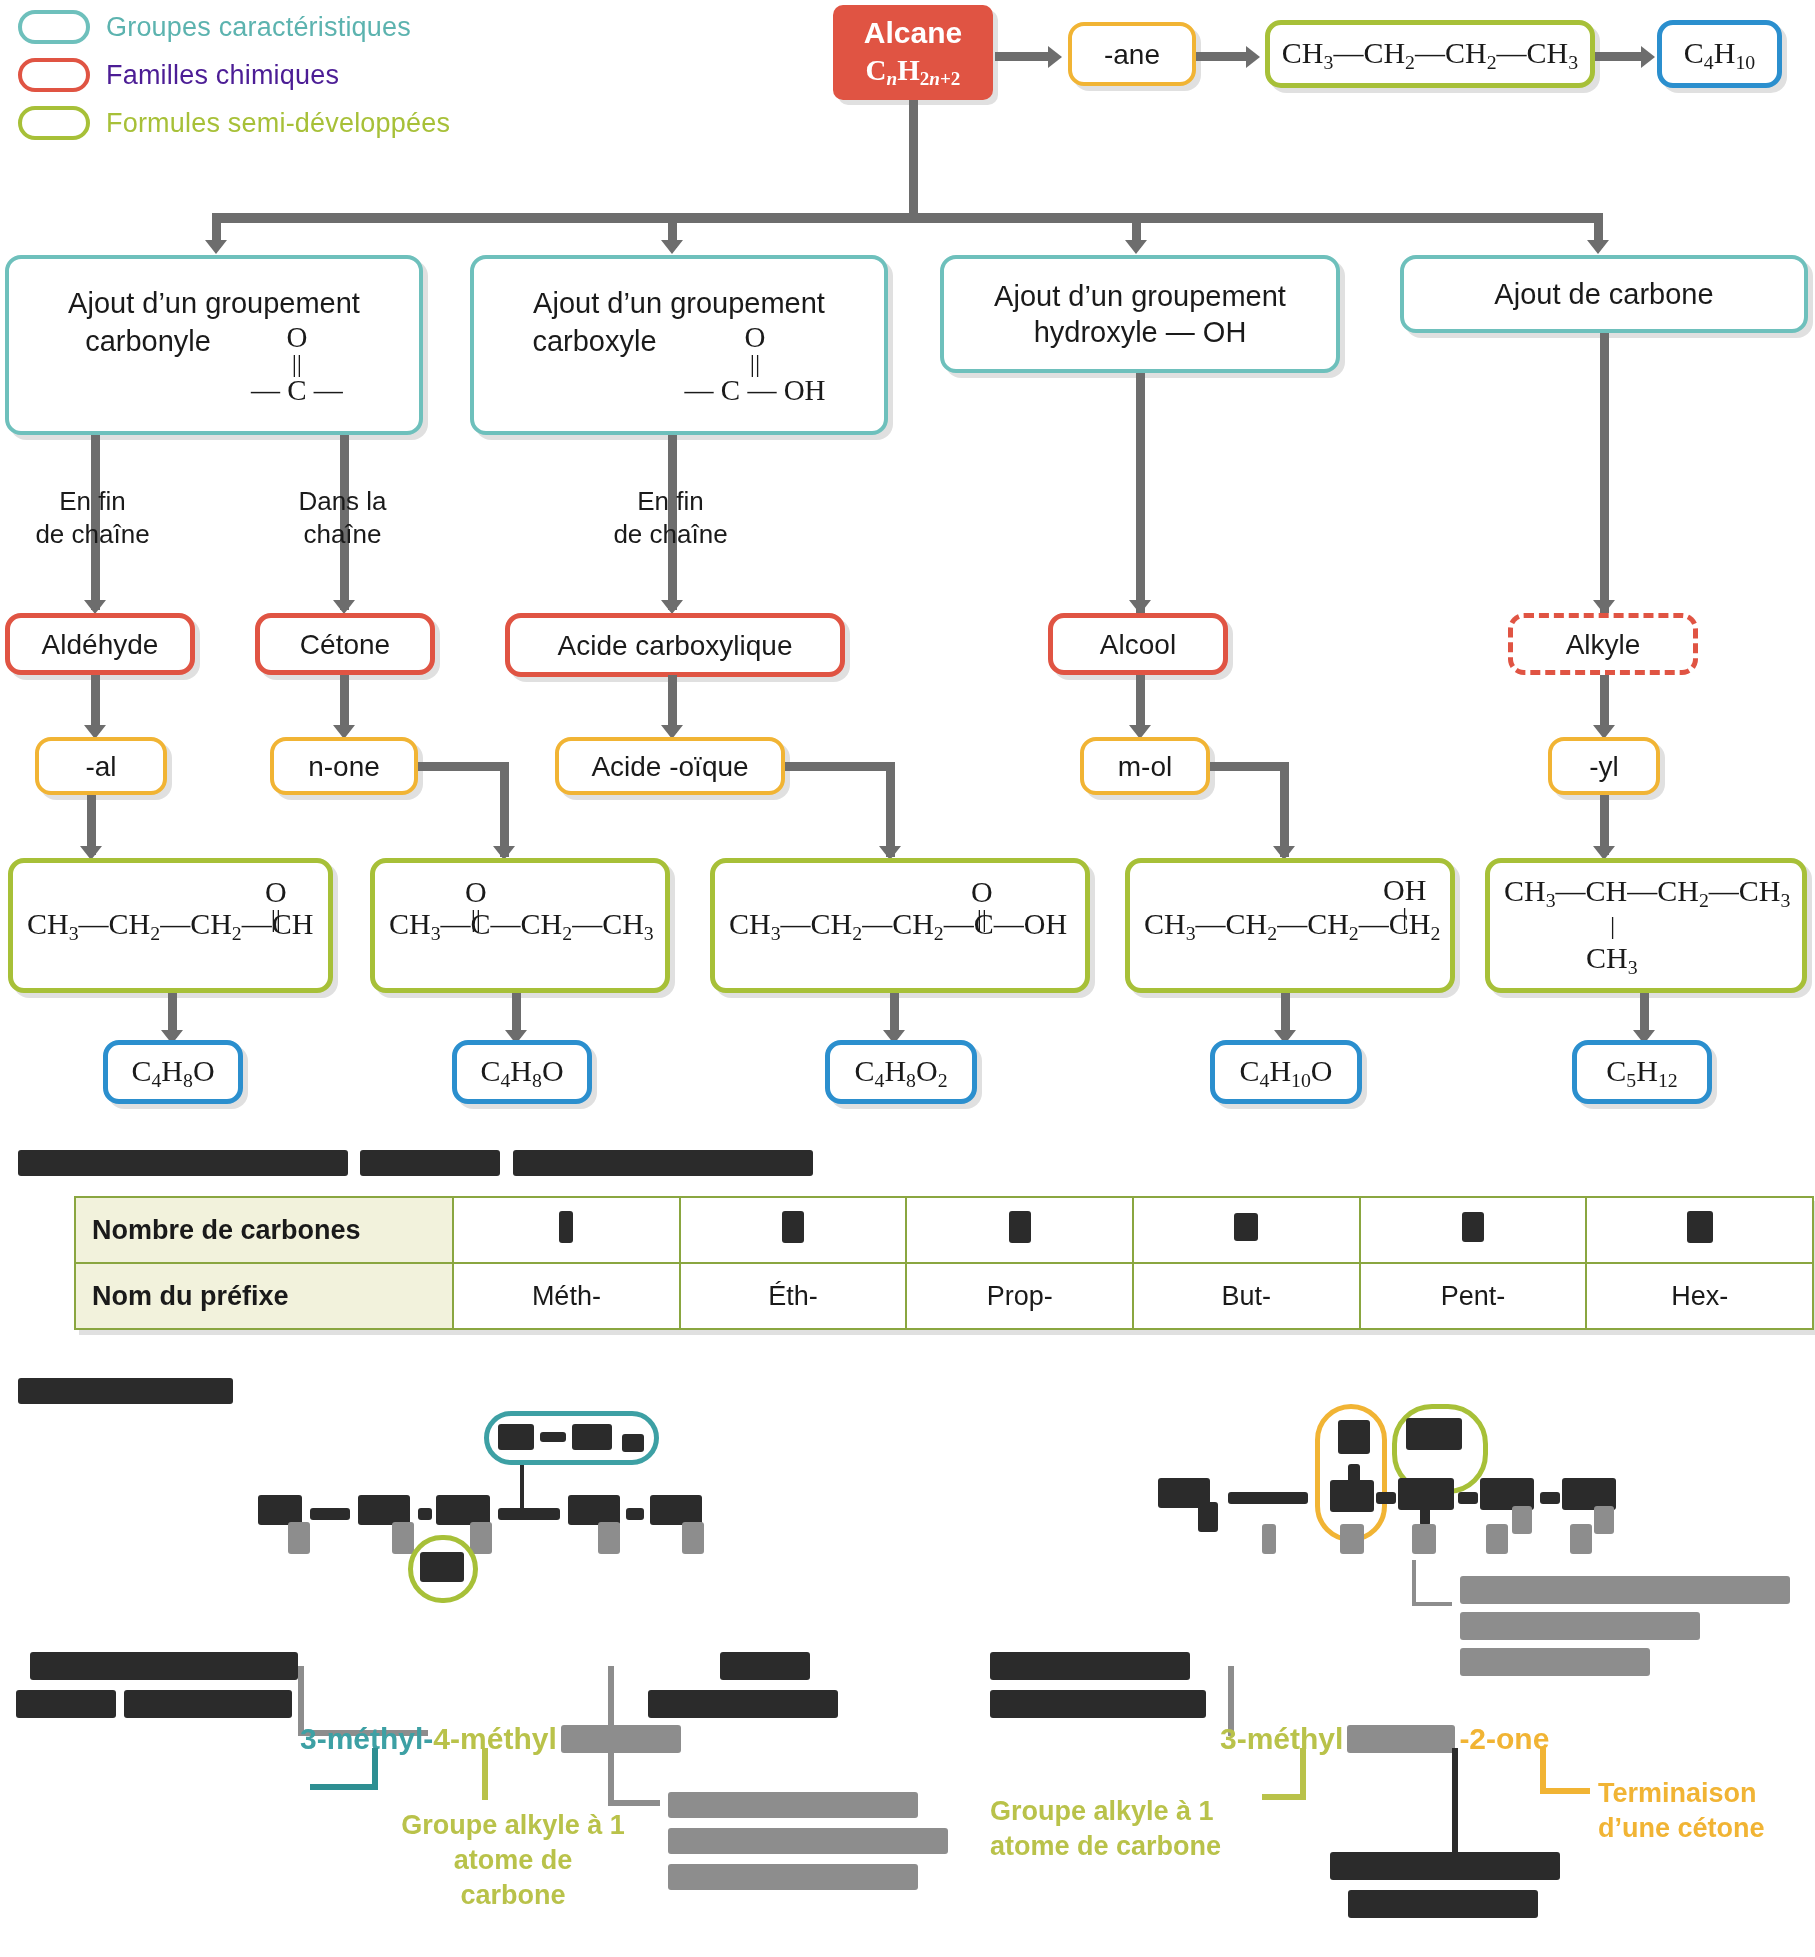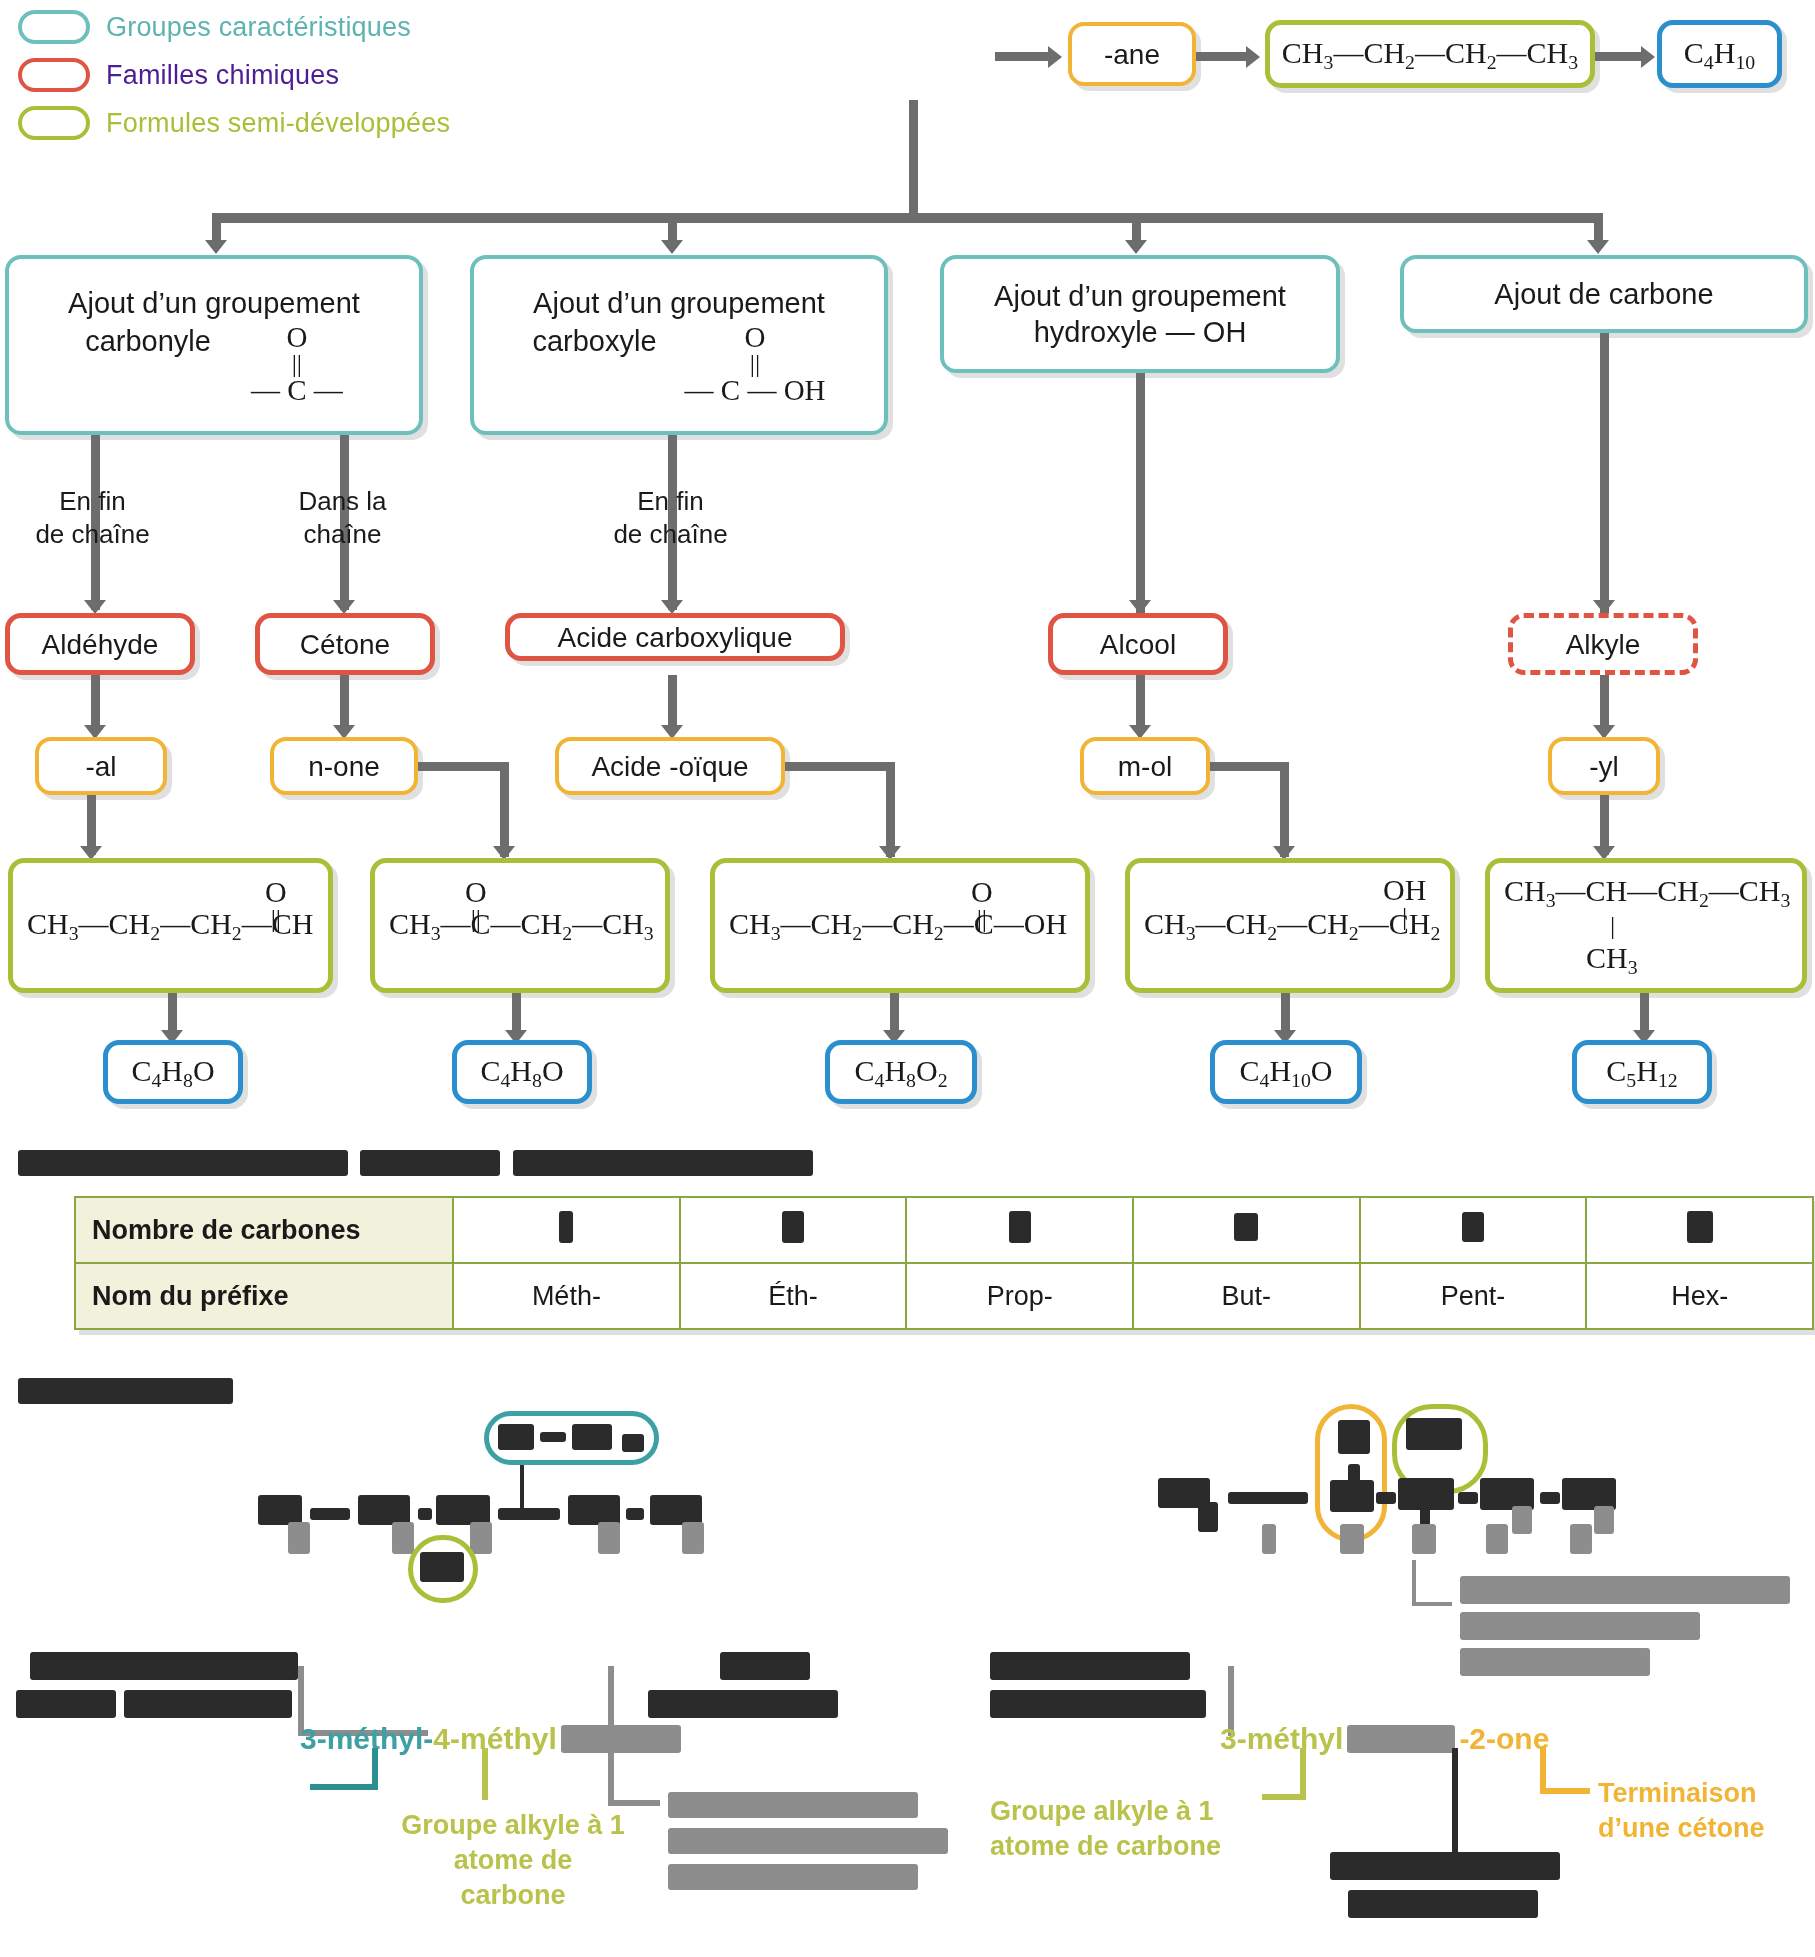--- a/index.html
+++ b/index.html
@@ -97,20 +97,24 @@
     <div class="legend-row">
       <div class="legend-swatch sw-red"></div>
       <div class="legend-label lb-red">Familles chimiques</div>
     </div>
     <div class="legend-row">
       <div class="legend-swatch sw-olive"></div>
       <div class="legend-label lb-olive">Formules semi-développées</div>
     </div>
   </div>
 
+  <div class="pill redfill" style="left:833px; top:5px; width:160px; height:95px; flex-direction:column; font-size:30px;">
+    <div>Alcane</div>
+    <div class="chem" style="color:#fff;font-weight:bold;font-size:29px;">C<sub><i>n</i></sub>H<sub>2<i>n</i>+2</sub></div>
+  </div>
 
   <div class="ln" style="left:995px; top:52px; width:55px; height:9px;"></div>
   <div class="arrow-r" style="left:1048px; top:46px;"></div>
 
   <div class="pill yellow boxtext" style="left:1068px; top:22px; width:128px; height:64px;">
     <span>-ane</span>
   </div>
 
   <div class="ln" style="left:1196px; top:52px; width:52px; height:9px;"></div>
   <div class="arrow-r" style="left:1246px; top:46px;"></div>
@@ -198,21 +202,21 @@
 
   <div class="ln" style="left:1600px; top:333px; width:9px; height:280px;"></div>
   <div class="arrow-d" style="left:1593px; top:600px;"></div>
 
   <div class="pill red boxtext" style="left:5px; top:613px; width:190px; height:62px;">
     <span>Aldéhyde</span>
   </div>
   <div class="pill red boxtext" style="left:255px; top:613px; width:180px; height:62px;">
     <span>Cétone</span>
   </div>
-  <div class="pill red boxtext" style="left:505px; top:613px; width:340px; height:48px;">
+  <div class="pill red boxtext" style="left:505px; top:613px; width:340px; height:64px;">
     <span>Acide carboxylique</span>
   </div>
   <div class="pill red boxtext" style="left:1048px; top:613px; width:180px; height:62px;">
     <span>Alcool</span>
   </div>
   <div class="pill red-dashed boxtext" style="left:1508px; top:613px; width:190px; height:62px;">
     <span>Alkyle</span>
   </div>
 
   <div class="ln" style="left:91px; top:675px; width:9px; height:58px;"></div>

